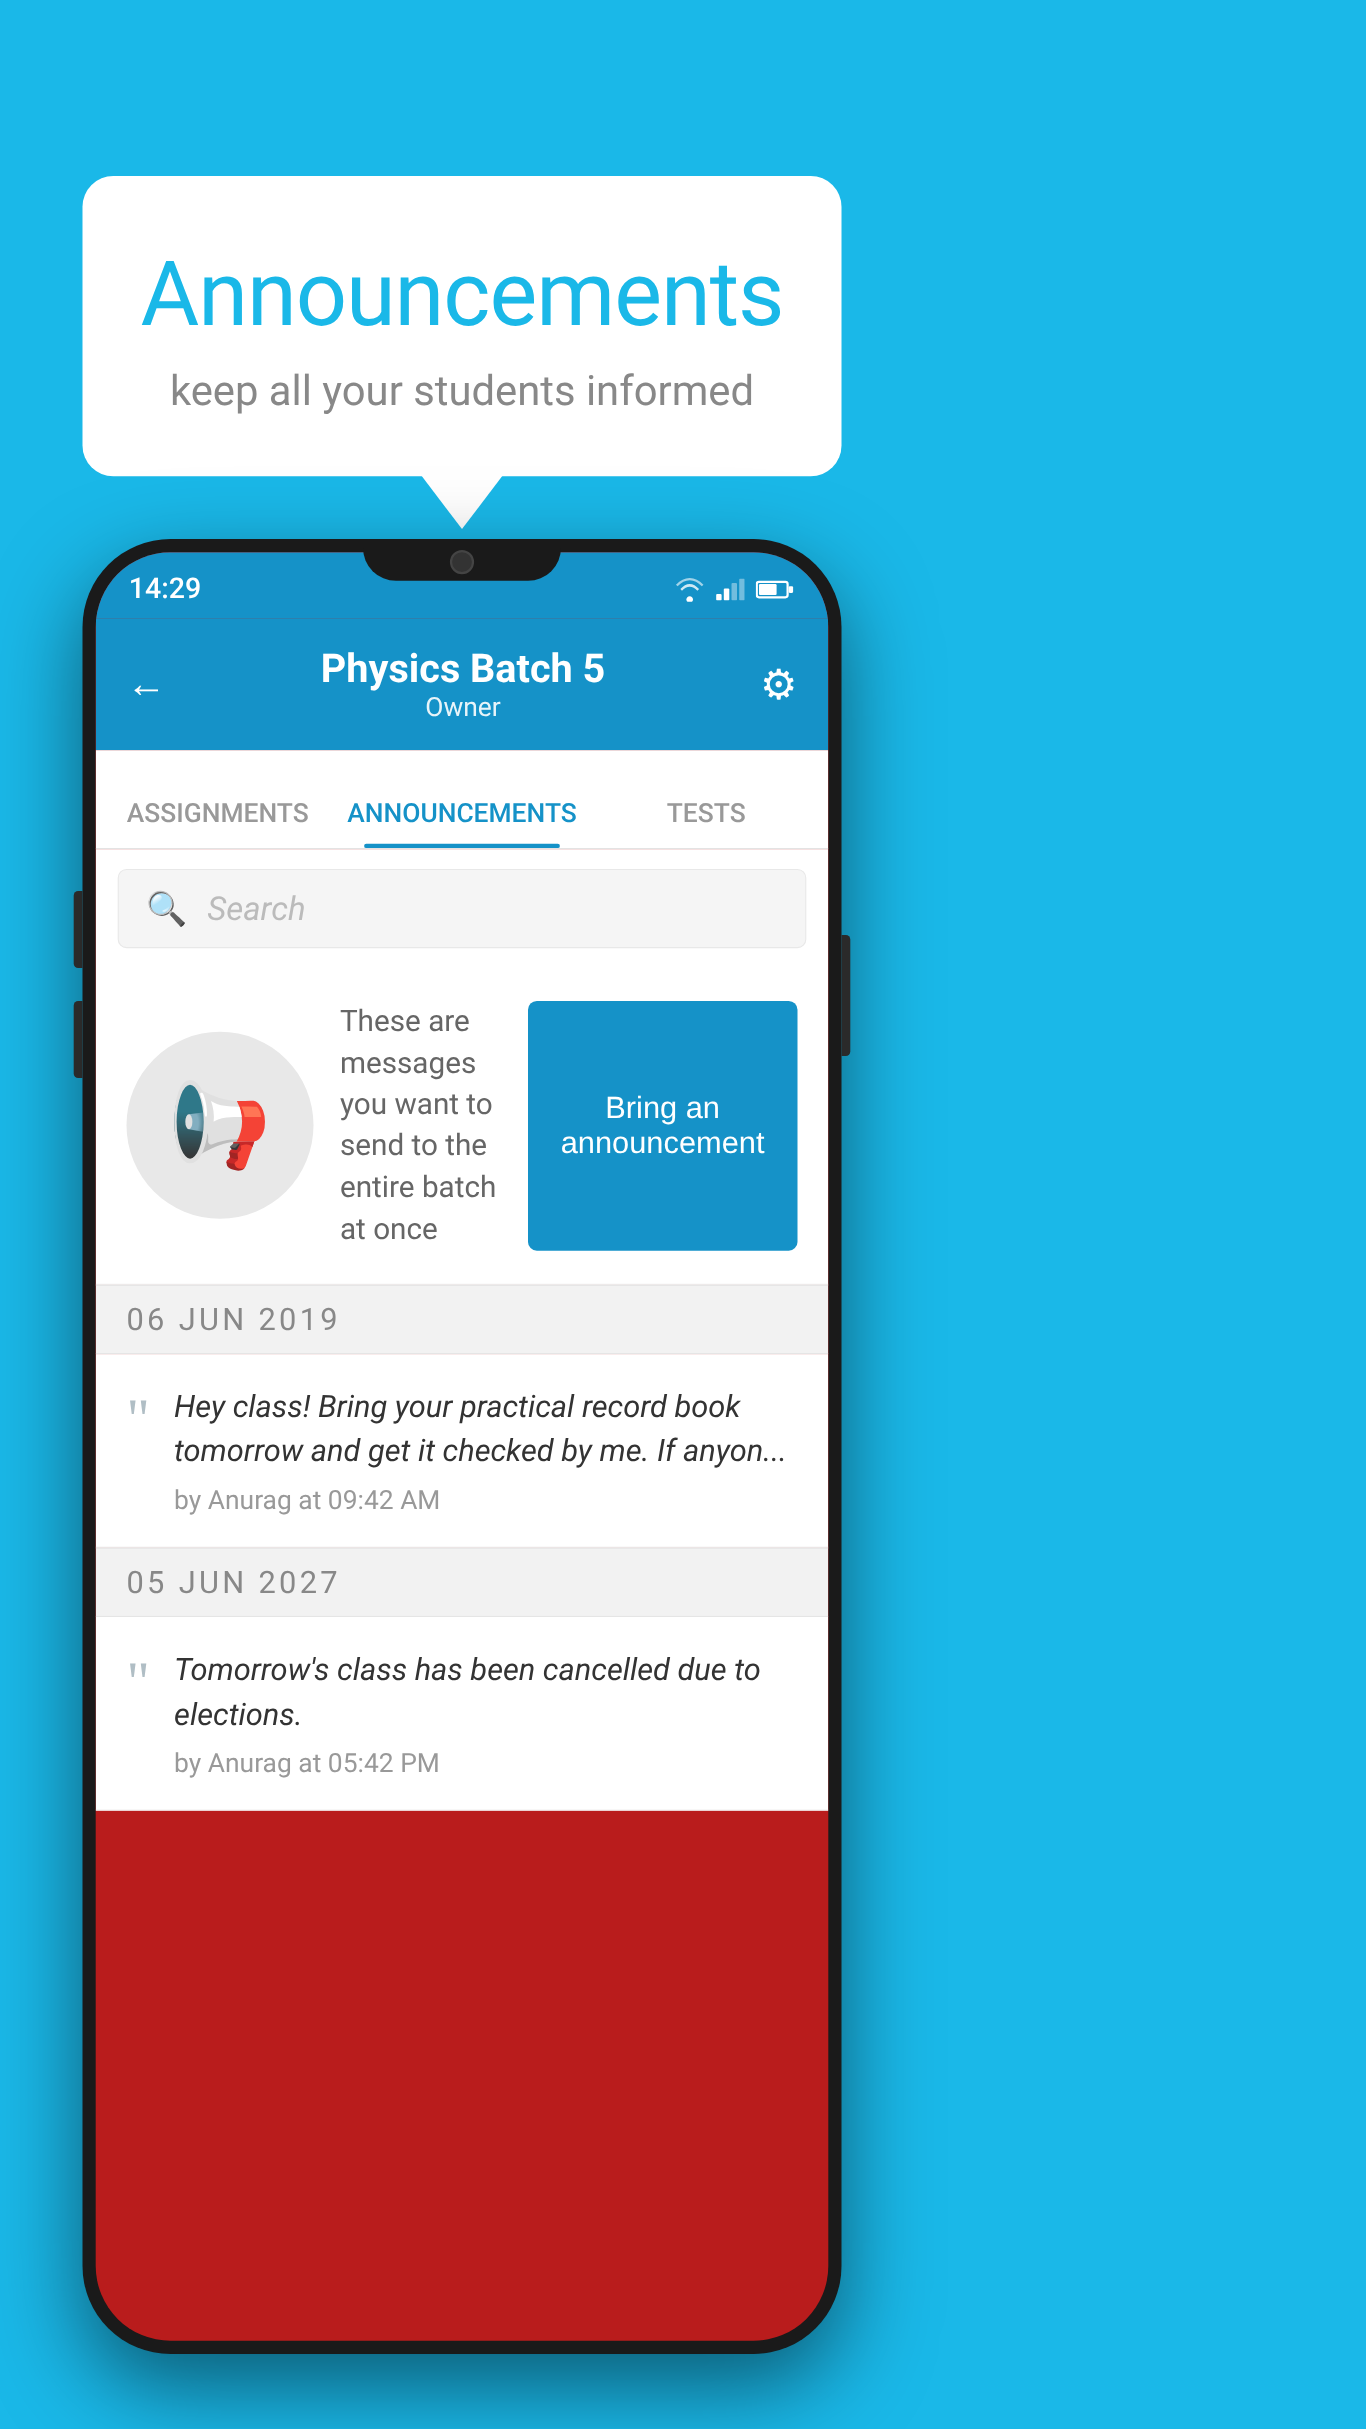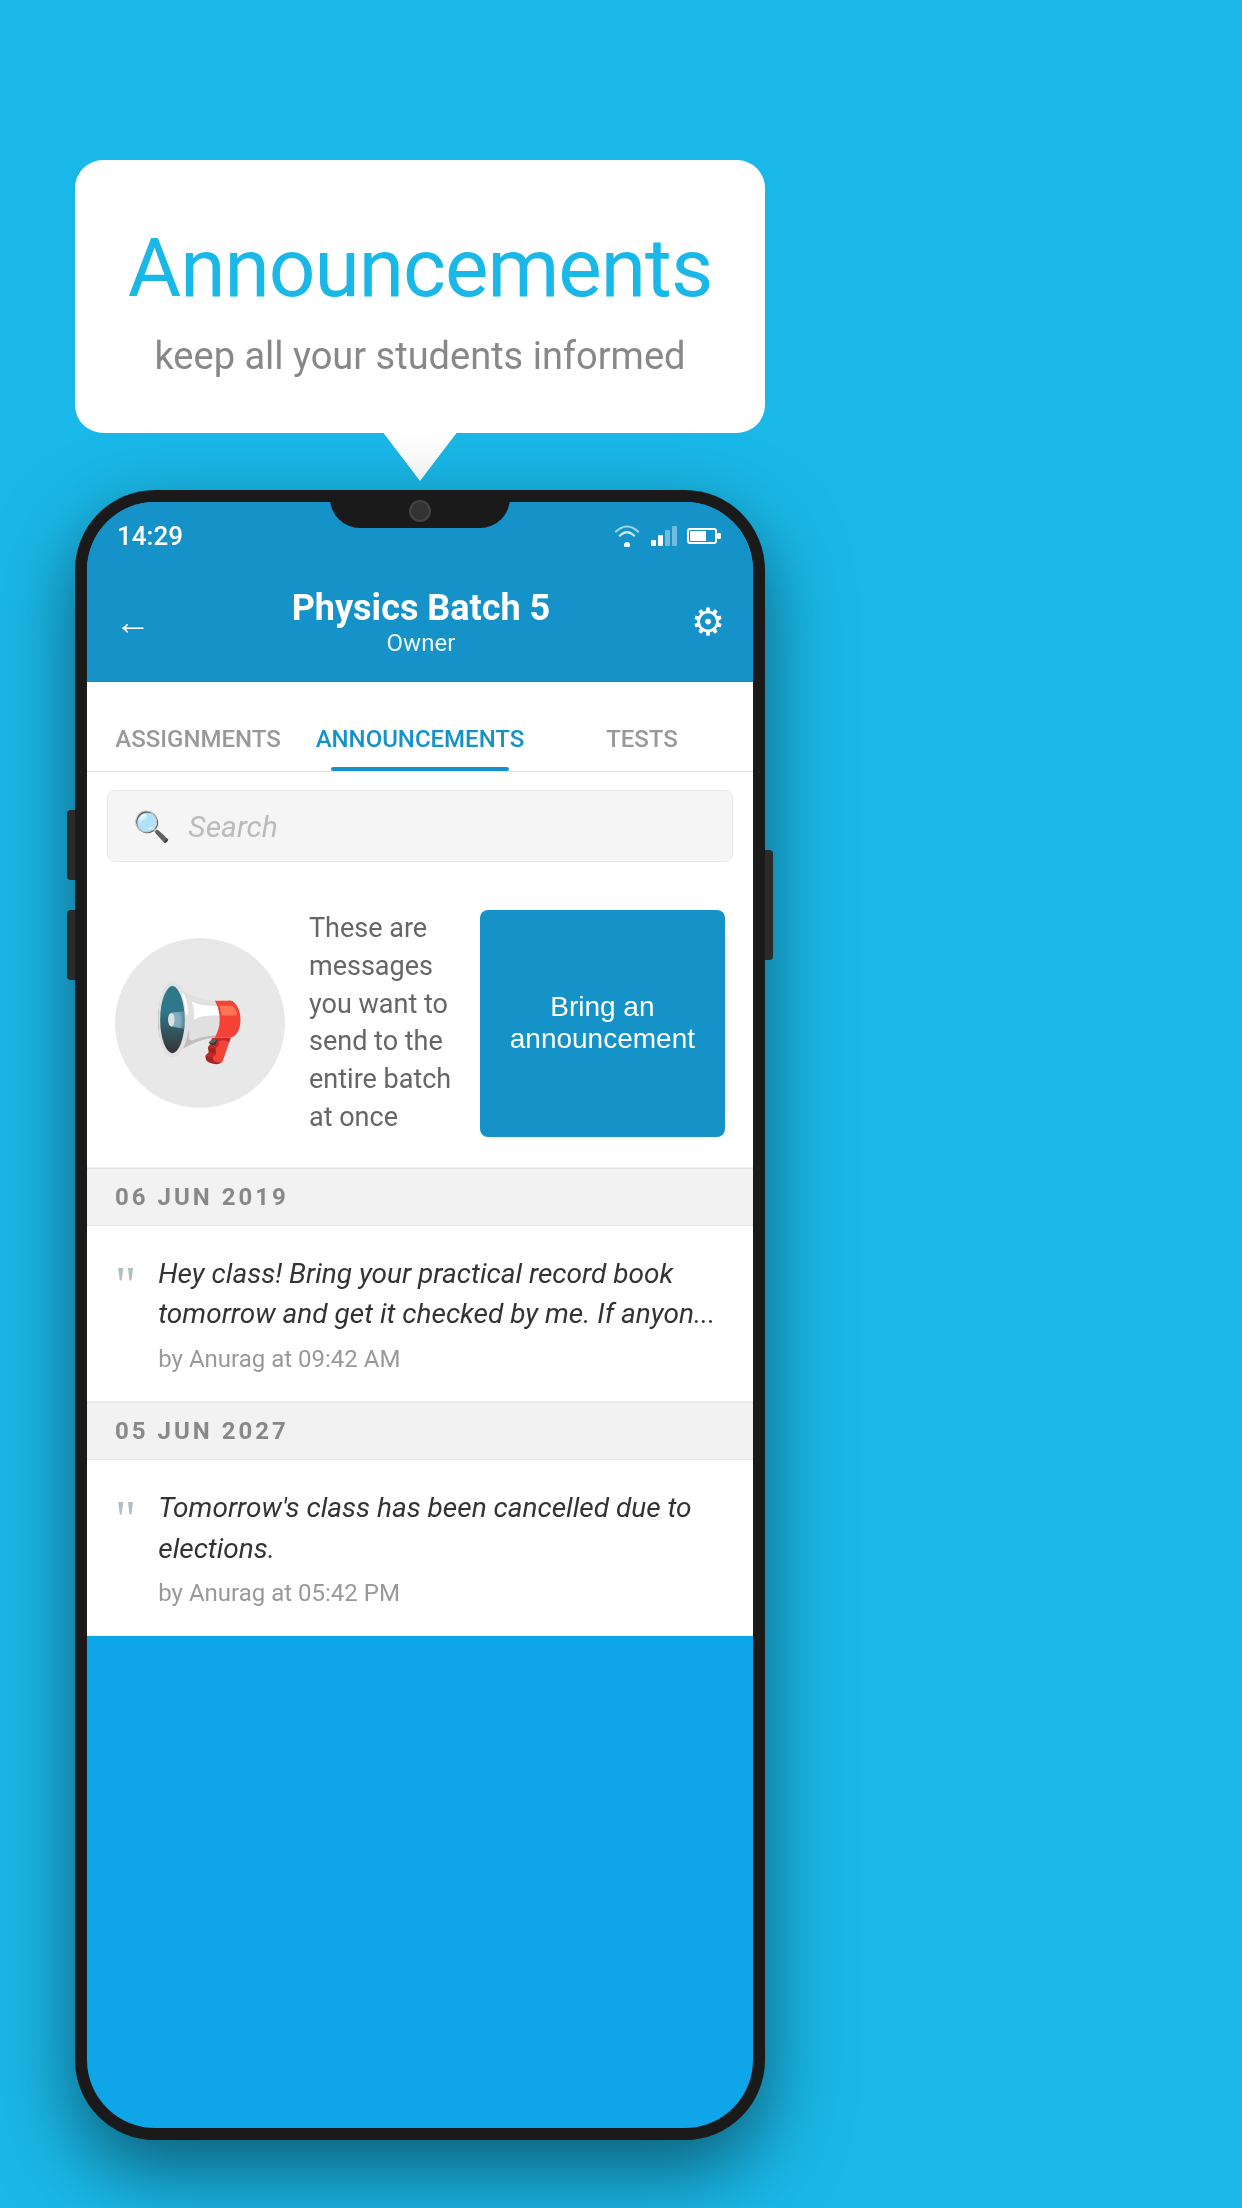--- a/index.html
+++ b/index.html
@@ -97,21 +97,21 @@
       width: 22px;
       height: 22px;
       background: #333;
       border-radius: 50%;
       border: 2px solid #444;
     }
 
     .phone-screen {
       width: 100%;
       height: 100%;
-      background: #0ea5e9;
+      background: #b91c1c;
       border-radius: 68px;
       overflow: hidden;
       position: relative;
     }
 
     
     .status-bar {
       background: #1592c8;
       height: 60px;
       display: flex;
@@ -282,24 +282,24 @@
       font-size: 28px;
       font-weight: 500;
       cursor: pointer;
       text-align: center;
     }
 
     
     .date-separator {
       background: #f2f2f2;
       padding: 14px 28px;
-      font-size: 24px;
+      font-size: 28px;
       color: #888;
       letter-spacing: 3px;
-      font-weight: 700;
+      font-weight: 400;
       border-top: 1px solid #e5e5e5;
       border-bottom: 1px solid #e5e5e5;
     }
 
     
     .announcement-item {
       background: white;
       display: flex;
       align-items: flex-start;
       padding: 28px 28px;

